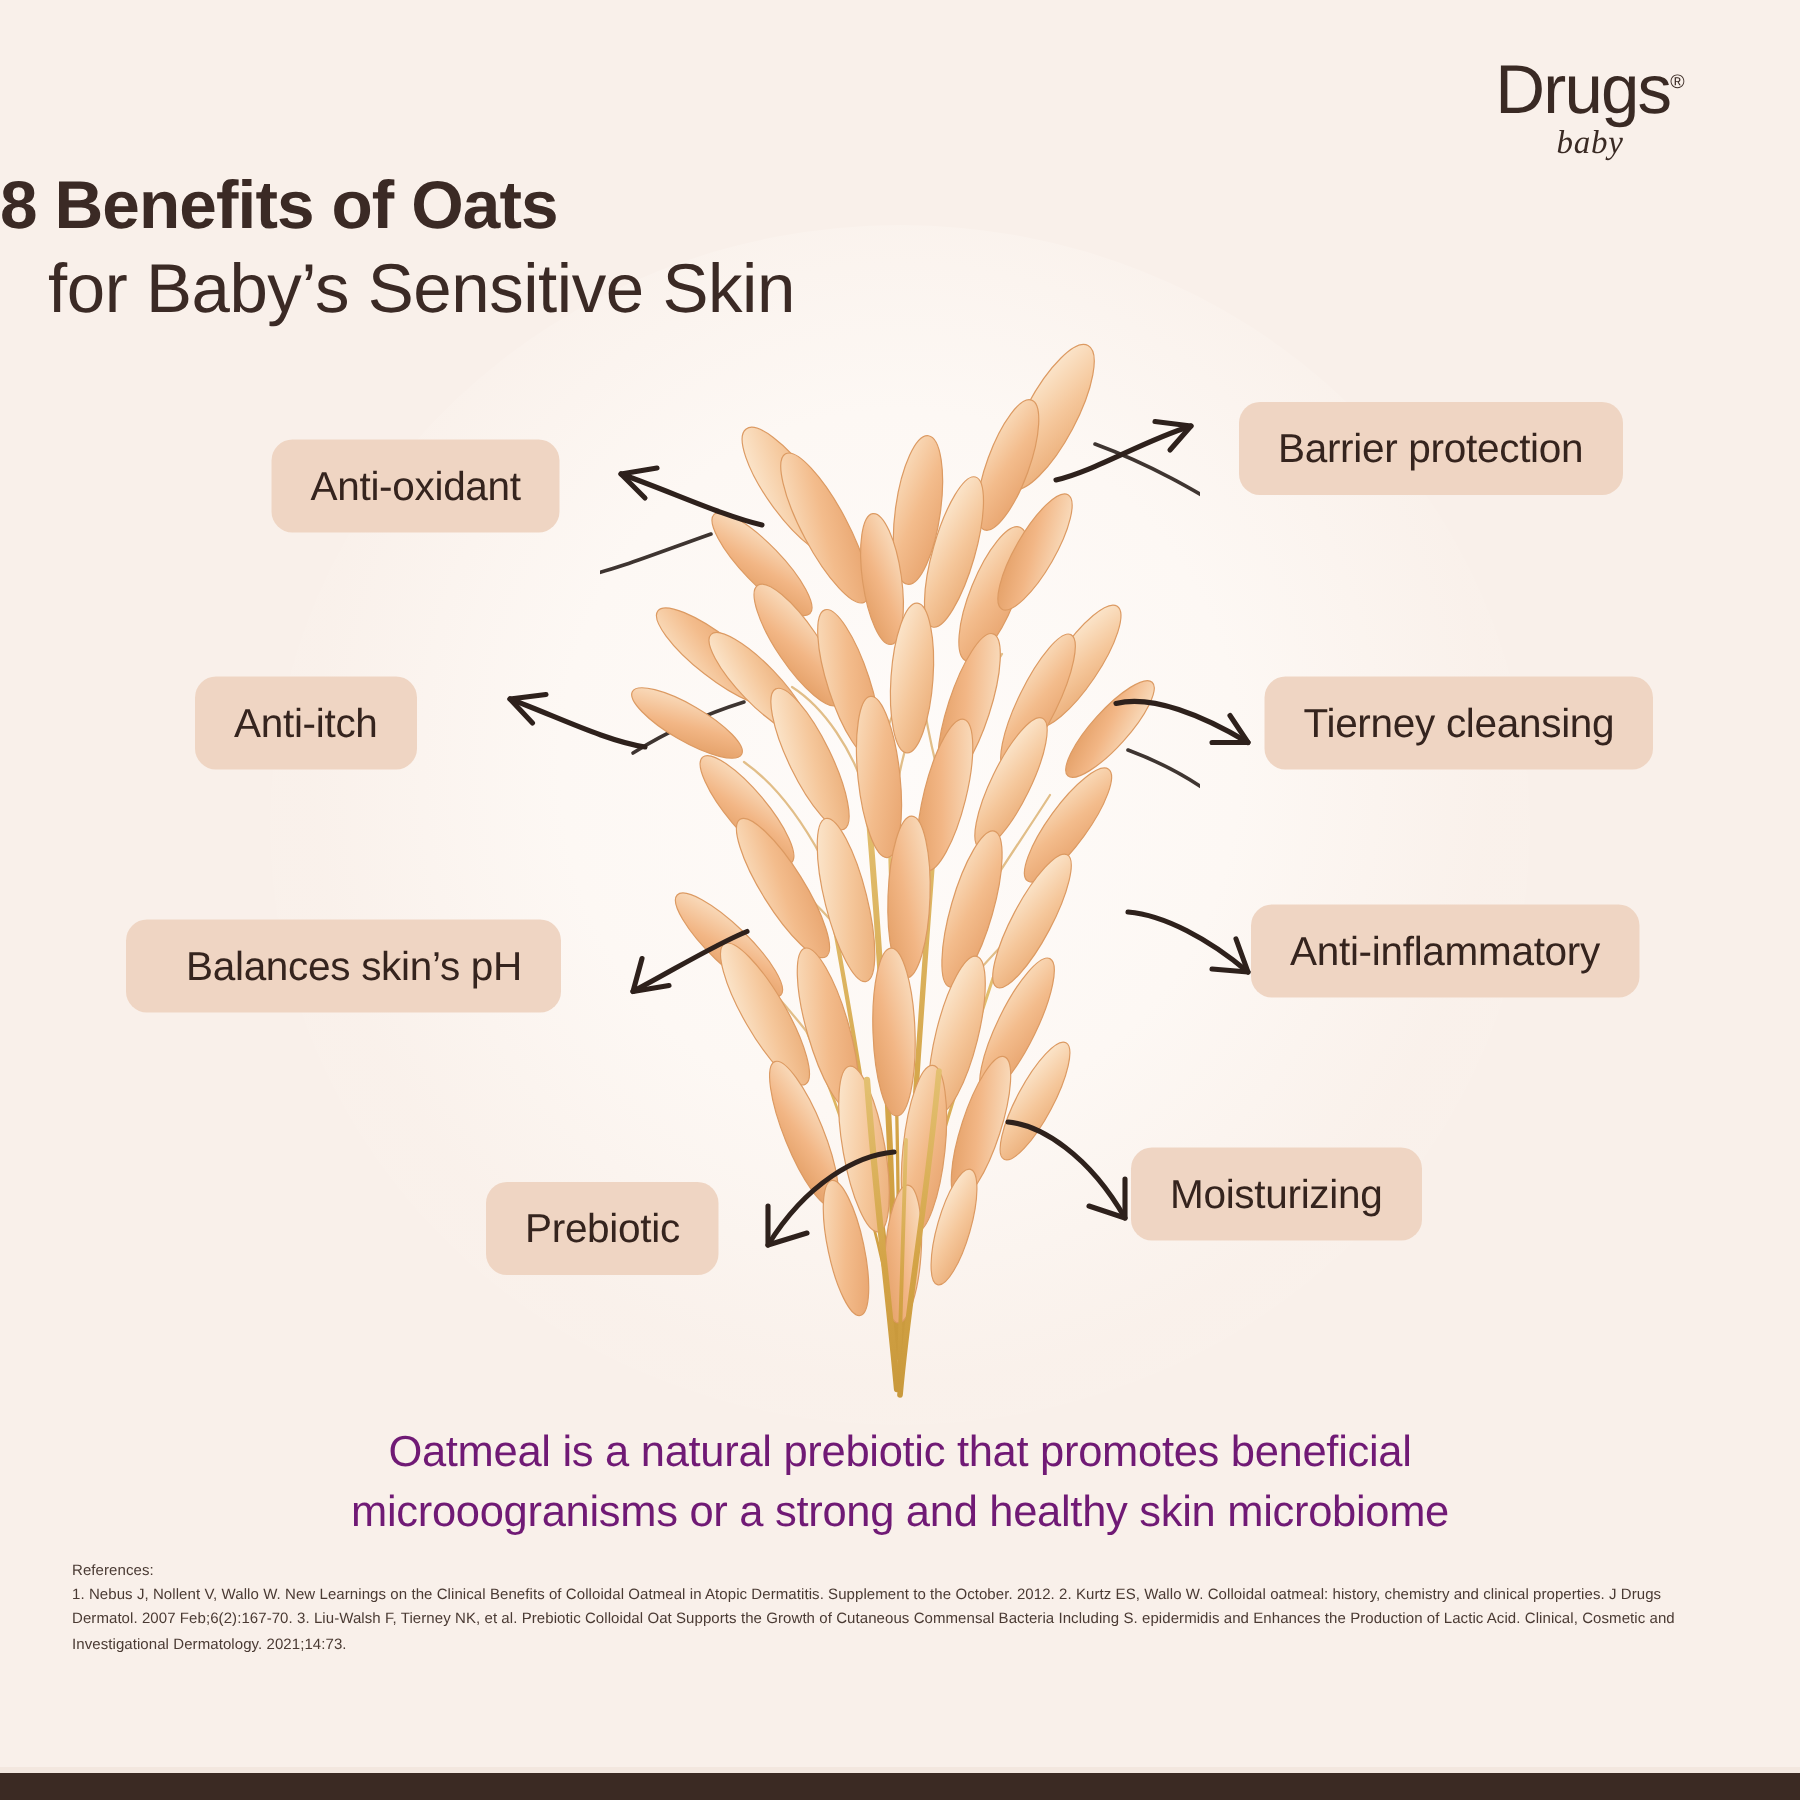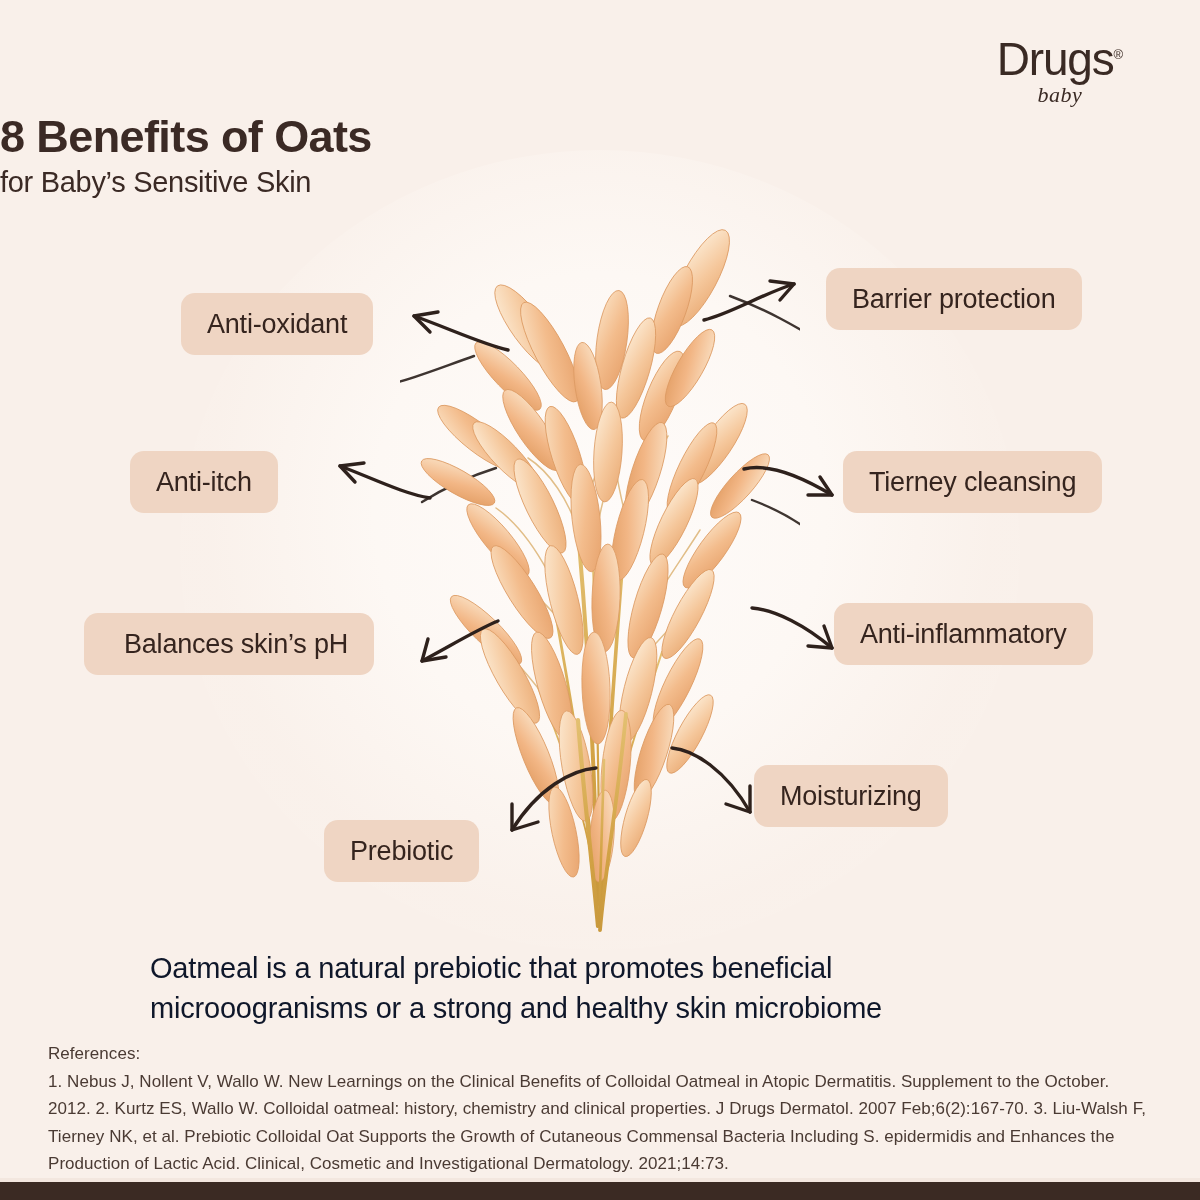--- a/index.html
+++ b/index.html
@@ -75,25 +75,26 @@
     text-align: left;
     color: #3b2a25;
   }
   .title-main {
     font-size: 45px;
     font-weight: 700;
     letter-spacing: -0.6px;
     line-height: 1.12;
   }
   .title-sub {
-    font-size: 29px;
+    font-size: 46px;
     font-weight: 400;
     letter-spacing: -0.3px;
     line-height: 1.2;
     margin-top: 3px;
+    padding-left: 32px;
   }
 
   
   .oats {
     position: absolute;
     left: 400px;
     top: 200px;
     width: 400px;
     height: 740px;
   }
@@ -112,21 +113,21 @@
     align-items: center;
     justify-content: center;
     padding: 0 26px;
     height: 62px;
     white-space: nowrap;
   }
 
   .pill-antioxidant      { left: 181px;  top: 293px; }
   .pill-antiitch         { left: 130px;  top: 451px; }
   .pill-ph               { left: 84px;   top: 613px; padding-left: 40px; }
-  .pill-prebiotic        { left: 324px;  top: 788px; margin-top: 32px; }
+  .pill-prebiotic        { left: 324px;  top: 788px; }
   .pill-barrier          { left: 826px;  top: 268px; }
   .pill-cleansing        { left: 843px;  top: 451px; }
   .pill-inflammatory     { left: 834px;  top: 603px; }
   .pill-moisturizing     { left: 754px;  top: 765px; }
 
   
   .arrow {
     position: absolute;
     pointer-events: none;
   }
@@ -140,35 +141,36 @@
   .arrow-cleansing    { left: 740px; top: 455px; }
   .arrow-inflammatory { left: 748px; top: 600px; }
   .arrow-moisturizing { left: 668px; top: 742px; }
 
   
   .caption {
     position: absolute;
     top: 948px;
     left: 150px;
     width: 900px;
-    color: #0f172a;
+    text-align: center;
+    color: #701a75;
     font-size: 29px;
     font-weight: 400;
     line-height: 1.38;
     letter-spacing: -0.2px;
   }
 
   
   .references {
     position: absolute;
     left: 48px;
     top: 1040px;
     width: 1106px;
     color: #4a3a33;
-    font-size: 17px;
+    font-size: 10px;
     line-height: 1.62;
     letter-spacing: 0.05px;
   }
   .references .ref-label { display: block; }
   .references .ref-body  { display: block; }
 
   
   .bottom-strip {
     position: absolute;
     left: 0;

